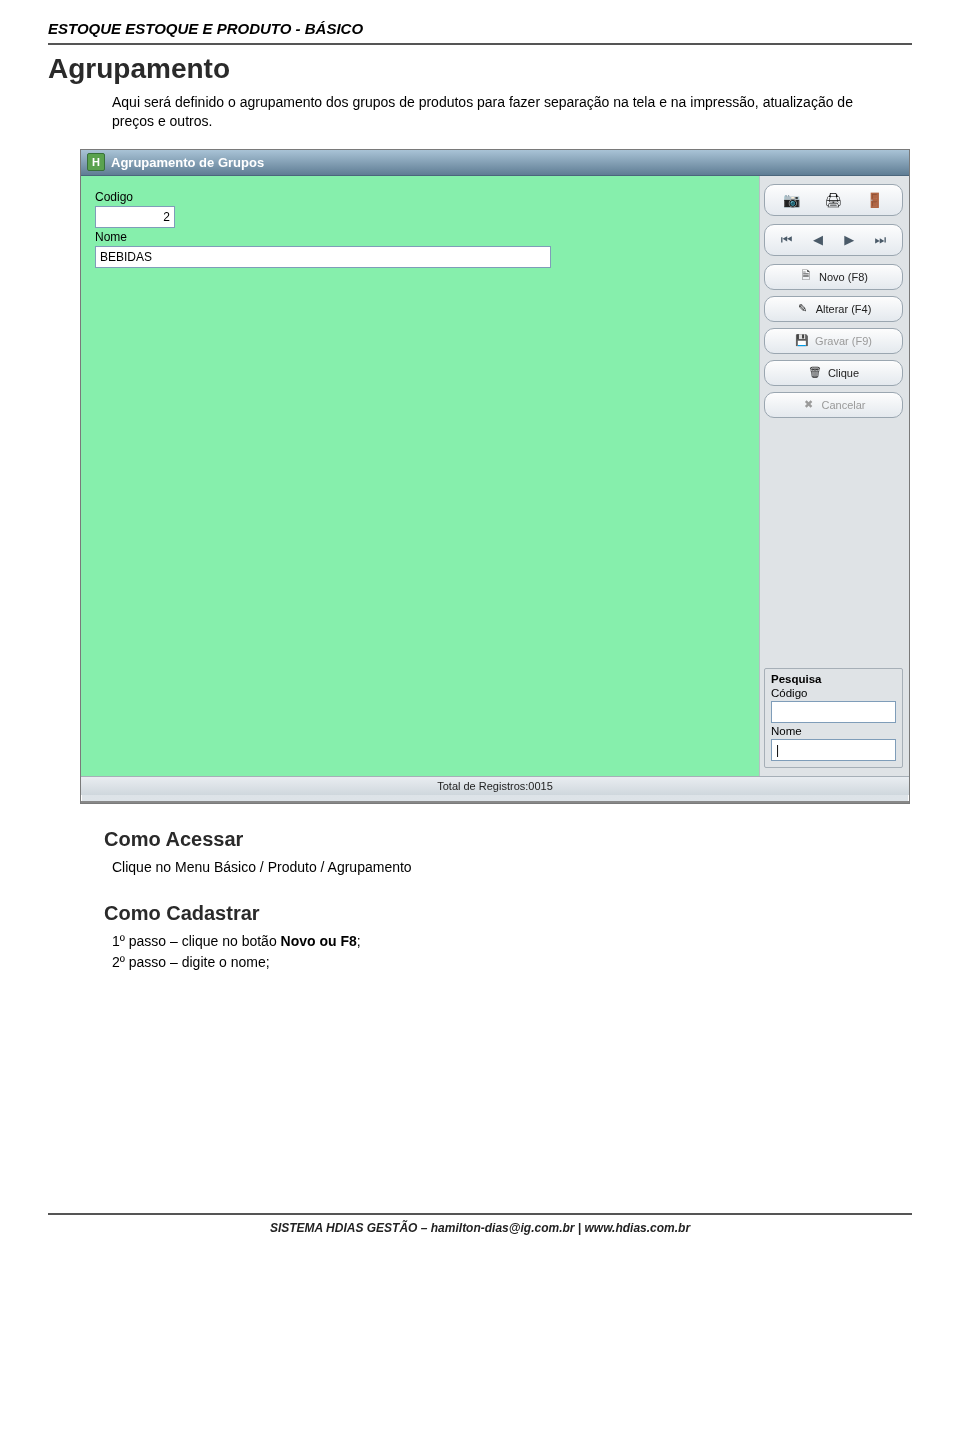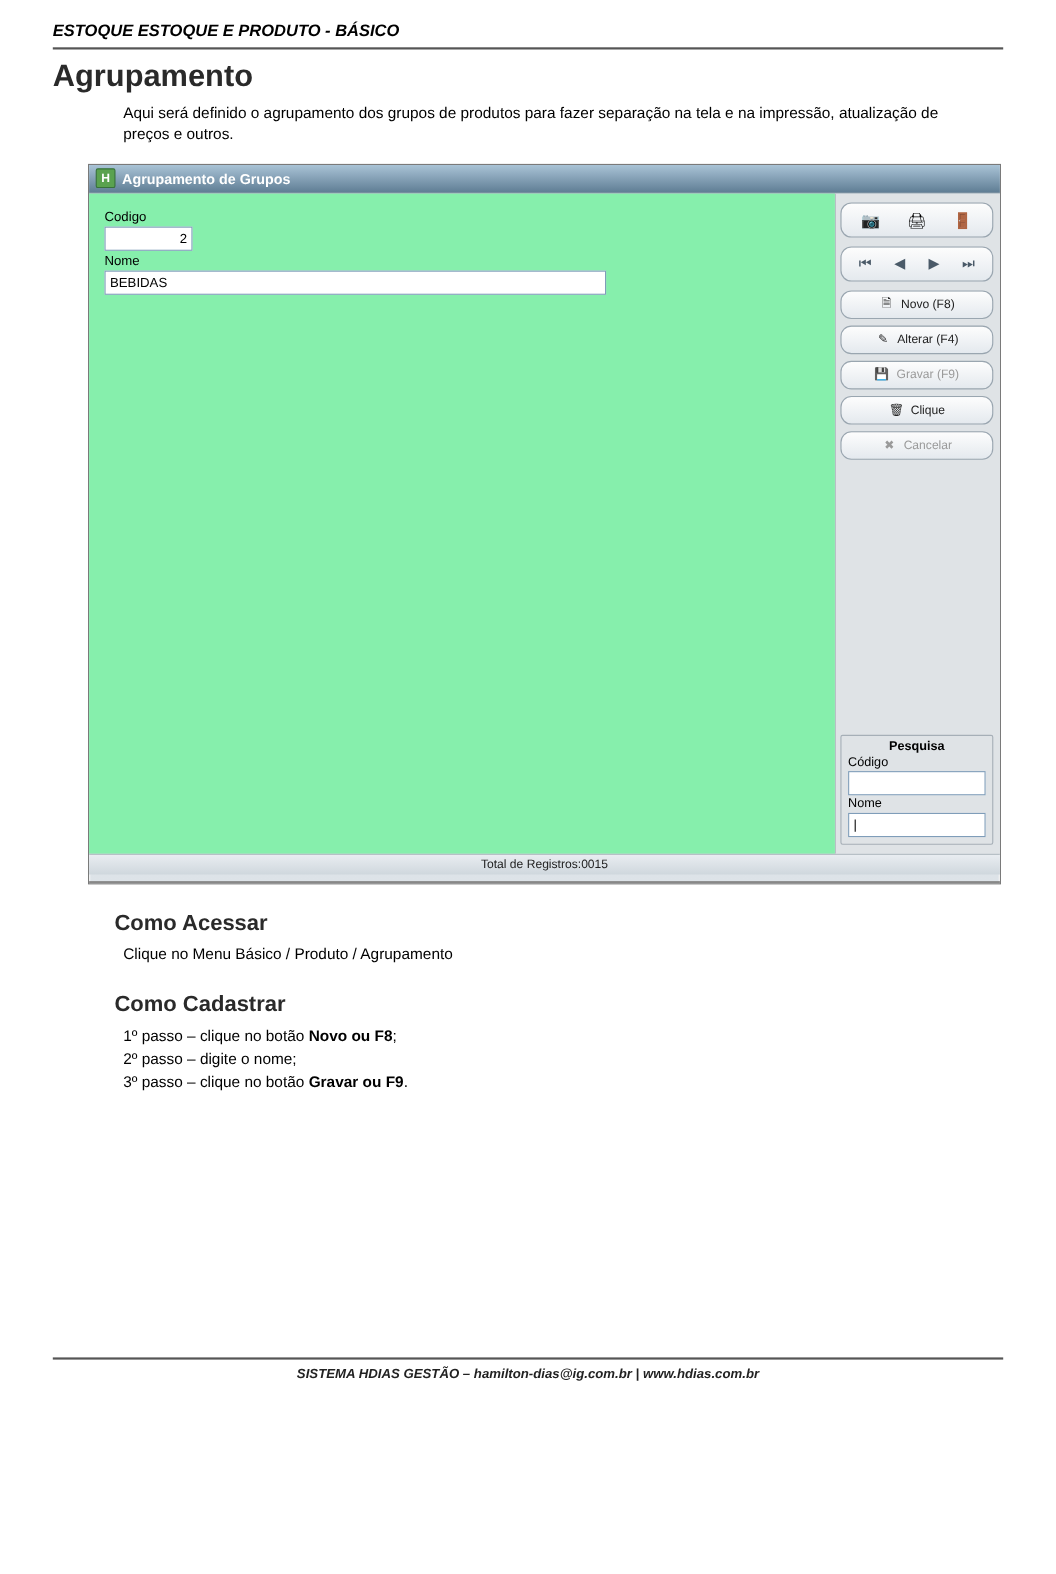--- a/index.html
+++ b/index.html
@@ -166,21 +166,21 @@
   .btn.disabled { color: #9a9a9a; cursor: default; }
   .btn .bicon { width: 14px; display:inline-flex; justify-content:center; }
   .spacer-flex { flex: 1; }
   .search-box {
     border: 1px solid #a6afb7;
     border-radius: 2px;
     padding: 4px 6px 6px 6px;
     background: #dfe3e6;
     margin-top: 4px;
   }
-  .search-box .slabel { font-size: 11.5px; margin-bottom: 0px; font-weight: bold; text-align: center; }
+  .search-box .slabel { font-size: 11.5px; margin-bottom: 0px; font-weight: bold; }
   .search-box .field-label { font-size: 11.5px; margin-top: 2px; }
   .search-box .inp { width: 100%; }
   .statusbar {
     background: linear-gradient(#e9edf1, #cfd7dd);
     border-top: 1px solid #a6afb7;
     font-size: 11px;
     text-align: center;
     padding: 3px 0;
     color: #222;
   }
@@ -274,18 +274,15 @@
   </div>
 
   <div class="h-sub">Como Acessar</div>
   <div class="sub-line">Clique no Menu Básico / Produto / Agrupamento</div>
 
   <div class="h-sub">Como Cadastrar</div>
   <div class="sub-line">
     <span>1º passo – clique no botão </span><span class="bold">Novo ou F8</span><span>;</span>
   </div>
   <div class="sub-line">2º passo – digite o nome;</div>
-  <div class="sub-line">
-    <span>3º passo – clique no botão </span><span class="bold">Gravar ou F9</span><span>.</span>
-  </div>
 
   <div class="footer">SISTEMA HDIAS GESTÃO – hamilton-dias@ig.com.br | www.hdias.com.br</div>
 </div>
 
 </body></html>

